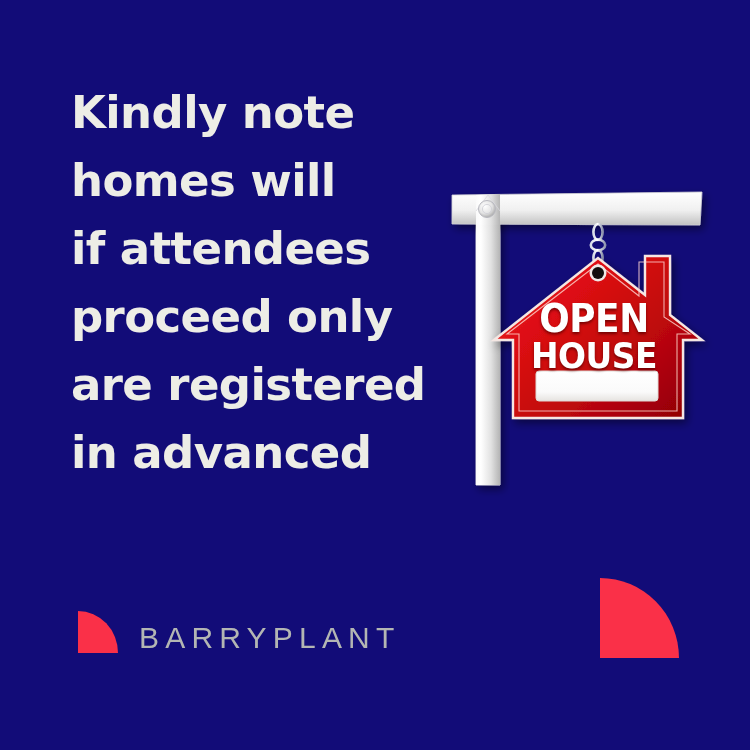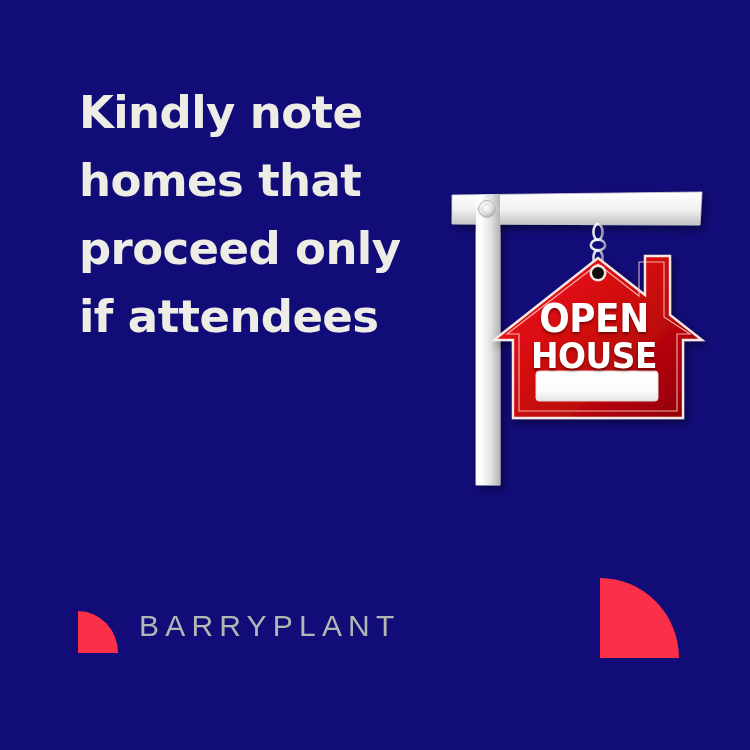--- a/index.html
+++ b/index.html
@@ -25,31 +25,30 @@
     left: 71px;
     top: 79px;
     width: 390px;
     font-family: "DejaVu Sans", "Liberation Sans", sans-serif;
     font-weight: bold;
     font-size: 45px;
     line-height: 68px;
     letter-spacing: -0.6px;
     color: #EDEDE6;
     white-space: nowrap;
-    margin-left: 8px;
   }
   .headline .ln { display: block; }
 
   
   .logo {
     position: absolute;
     left: 78px;
     top: 611px;
     display: flex;
-    align-items: flex-start;
+    align-items: flex-end;
   }
   .logo-mark {
     width: 40px;
     height: 42px;
     background: #FA3048;
     border-top-right-radius: 40px 42px;
     flex: 0 0 auto;
   }
   .logo-word {
     margin-left: 21px;
@@ -114,23 +113,25 @@
     transform: scaleX(0.94);
   }
 </style>
 </head>
 <body>
 
 <div class="canvas">
 
   <div class="headline">
     <span class="ln">Kindly note</span>
-    <span class="ln">homes that</span>
+    <span class="ln">homes will</span>
+    <span class="ln">if attendees</span>
     <span class="ln">proceed only</span>
-    <span class="ln">if attendees</span>
+    <span class="ln">are registered</span>
+    <span class="ln">in advanced</span>
   </div>
 
   <div class="sign-graphic">
     <svg viewBox="0 0 290 350" xmlns="http://www.w3.org/2000/svg">
       <defs>
         <linearGradient id="postGrad" x1="0" y1="0" x2="1" y2="0">
           <stop offset="0%" stop-color="#FAFAFA"></stop>
           <stop offset="20%" stop-color="#FFFFFF"></stop>
           <stop offset="62%" stop-color="#E2E2E2"></stop>
           <stop offset="100%" stop-color="#B4B4B4"></stop>

